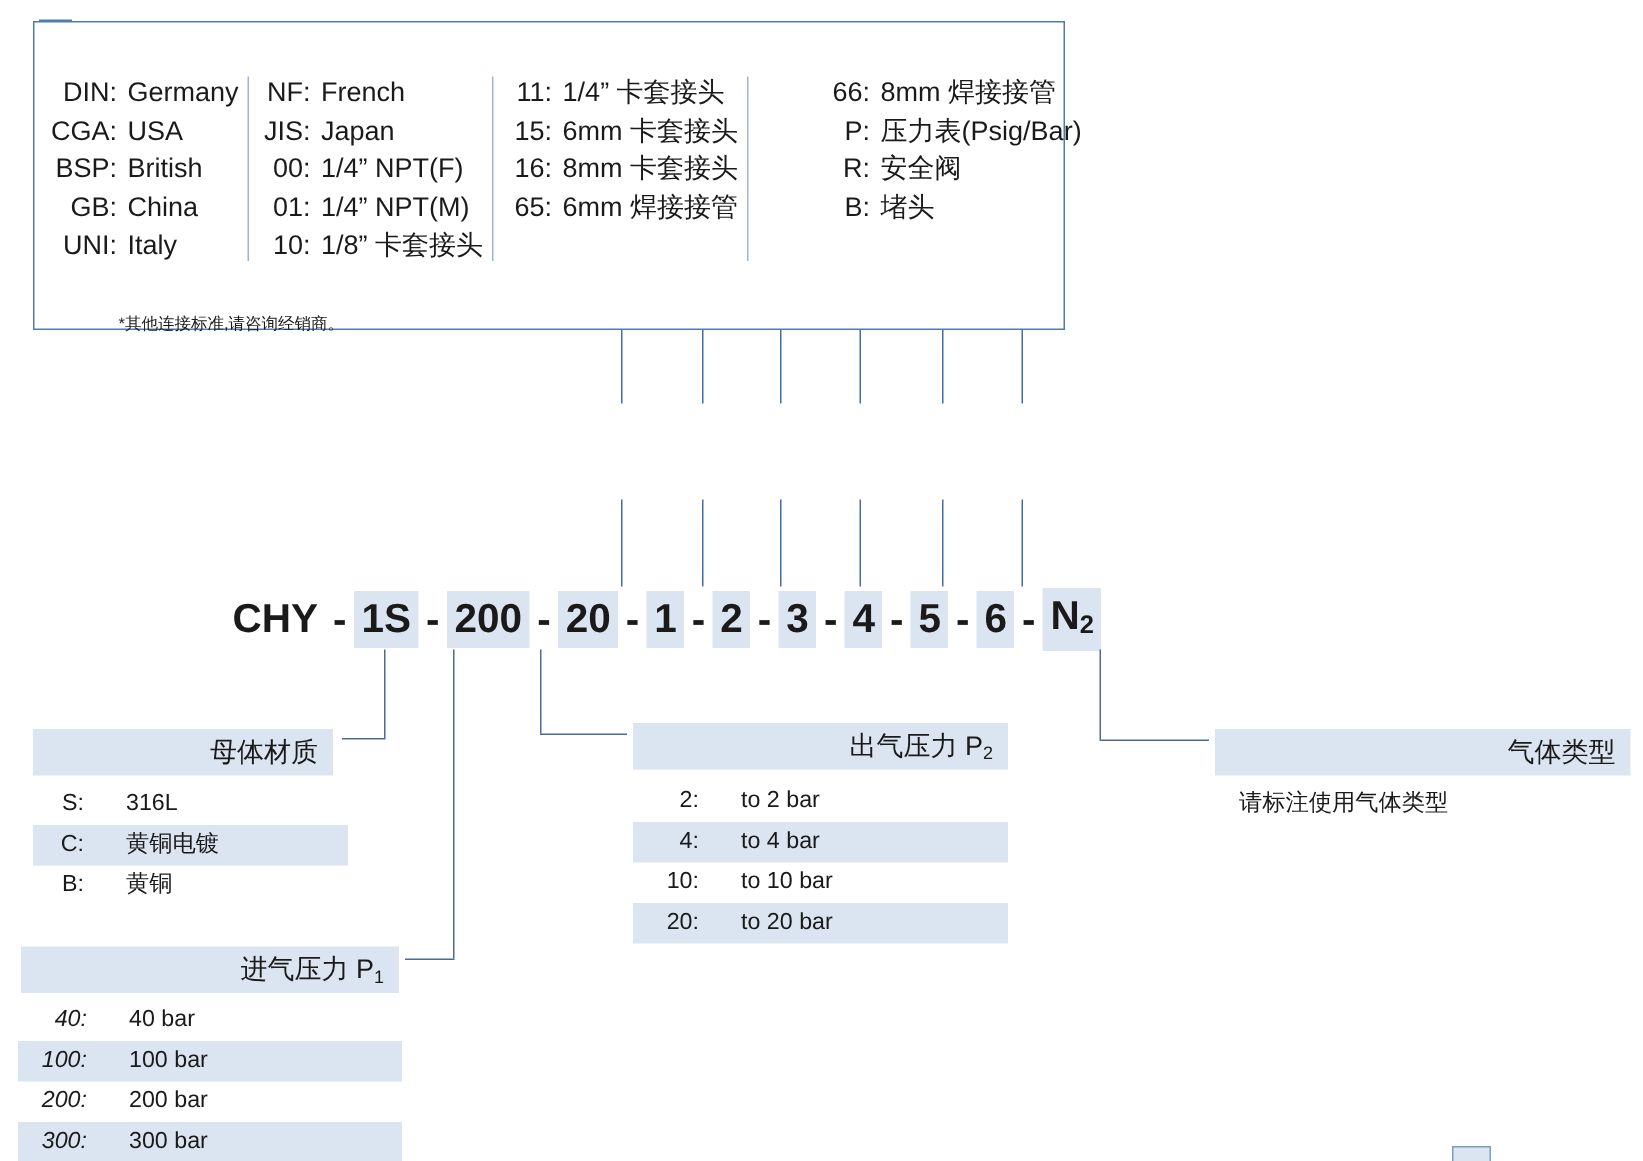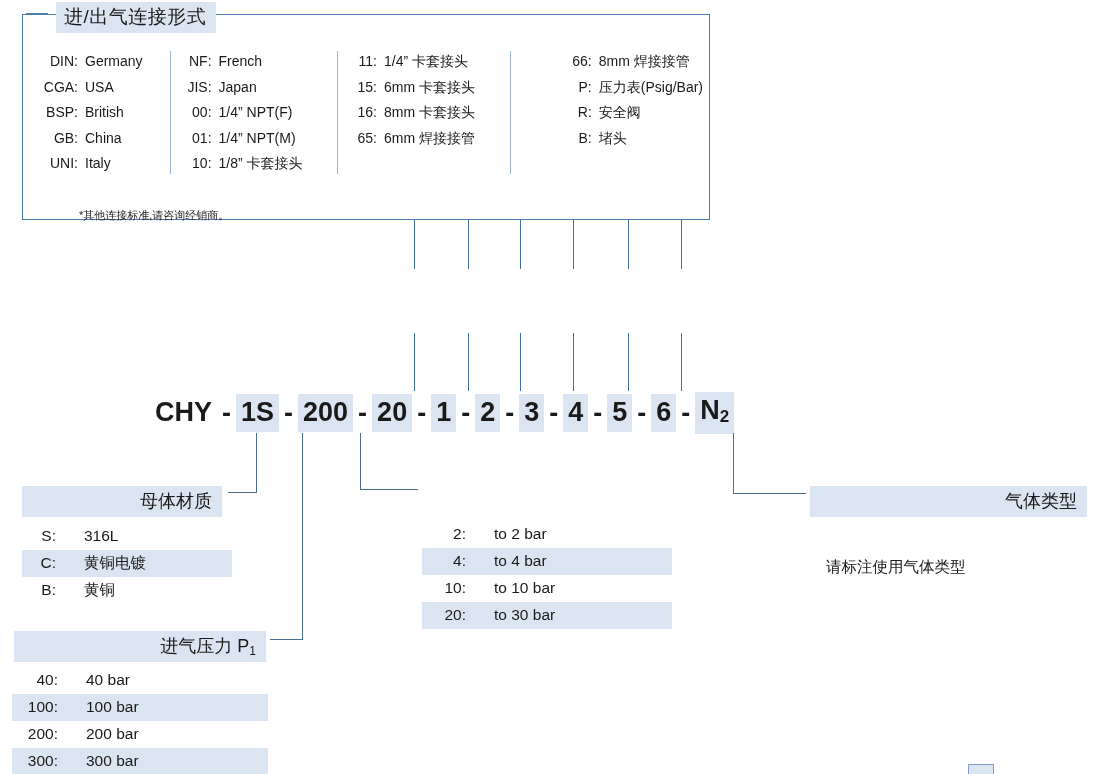--- a/index.html
+++ b/index.html
@@ -34,21 +34,21 @@
   #conn-stub { position: absolute; left: 26px; top: 13px; width: 22px; height: 1px; background: #4e7bb0; }
   #conn-title {
     position: absolute; left: 56px; top: 2px;
     padding: 2px 10px 3px 8px;
     font-size: 19px; font-weight: 400; letter-spacing: .5px;
     white-space: nowrap;
   }
   #conn-cols {
     position: absolute; left: 0; top: 36px; right: 0;
     display: flex;
-    font-size: 14px;
+    font-size: 18px;
   }
   .cc {
     display: flex; flex-direction: column;
     gap: 4.5px;
     padding: 0 6px;
   }
   .cc.c0 { width: 188px; }
   .cc.c1 { width: 215px; border-left: 1px solid #9bb6d4; }
   .cc.c2 { width: 222px; border-left: 1px solid #9bb6d4; }
   .cc.c3 { width: 240px; border-left: 1px solid #9bb6d4; padding-left: 48px; }
@@ -99,28 +99,28 @@
   .sec-list .row { display: flex; white-space: nowrap; line-height: 22px; padding: 2px 0 3px 0; }
   .sec-list .row .k { text-align: right; padding-right: 8px; }
   .sec-list .row .v { text-align: left; margin-left: 20px; }
 
   #mat-title { left: 22px; top: 486px; width: 200px; }
   #mat-list  { left: 22px; top: 523px; width: 210px; }
   #mat-list .k { width: 42px; }
 
   #p1-title { left: 14px; top: 631px; width: 252px; }
   #p1-list  { left: 12px; top: 667px; width: 256px; }
-  #p1-list .k { width: 54px; }
+  #p1-list .k { width: 54px; font-style: italic; }
 
   #p2-title { left: 422px; top: 482px; width: 250px; }
   #p2-list  { left: 422px; top: 521px; width: 250px; }
   #p2-list .k { width: 52px; }
 
   #gas-title { left: 810px; top: 486px; width: 277px; }
-  #gas-note  { left: 826px; top: 525px; font-size: 15.5px; white-space: nowrap; margin-top: 32px; }
+  #gas-note  { left: 826px; top: 525px; font-size: 15.5px; white-space: nowrap; }
 
   .sub-sm { font-size: 12px; position: relative; top: 3px; }
 
   
   #corner-widget {
     position: absolute; left: 968px; top: 764px;
     width: 26px; height: 18px;
     border: 1px solid #7f9dc0;
     background: #dbe5f1;
   }
@@ -214,21 +214,20 @@
           </div>
         <div class="entry">
             <span class="k">B:</span>
             <span class="v">堵头</span>
           </div>
       </div>
 
     </div>
     <div id="conn-note">*其他连接标准,请咨询经销商。</div>
   </div>
-  <div id="conn-title" class="hl">进/出气连接形式</div>
 
   <div class="vline" style="left:414px; top:220px; height:49px;"></div>
   <div class="vline" style="left:468px; top:220px; height:49px;"></div>
   <div class="vline" style="left:520px; top:220px; height:49px;"></div>
   <div class="vline" style="left:573px; top:220px; height:49px;"></div>
   <div class="vline" style="left:628px; top:220px; height:49px;"></div>
   <div class="vline" style="left:681px; top:220px; height:49px;"></div>
 
 
   <div class="vline" style="left:414px; top:333px; height:58px;"></div>
@@ -303,36 +302,37 @@
     <div class="row">
         <span class="k">200:</span>
         <span class="v">200 bar</span>
       </div>
     <div class="row hl">
         <span class="k">300:</span>
         <span class="v">300 bar</span>
       </div>
   </div>
 
+  <div id="p2-title" class="sec-title hl"><span>出气压力 P</span><span class="sub-sm">2</span></div>
   <div id="p2-list" class="sec-list">
     <div class="row">
         <span class="k">2:</span>
         <span class="v">to 2 bar</span>
       </div>
     <div class="row hl">
         <span class="k">4:</span>
         <span class="v">to 4 bar</span>
       </div>
     <div class="row">
         <span class="k">10:</span>
         <span class="v">to 10 bar</span>
       </div>
     <div class="row hl">
         <span class="k">20:</span>
-        <span class="v">to 30 bar</span>
+        <span class="v">to 20 bar</span>
       </div>
   </div>
 
   <div id="gas-title" class="sec-title hl">气体类型</div>
   <div id="gas-note" class="abs">请标注使用气体类型</div>
 
   <div id="corner-widget"></div>
 
 </div>
 

